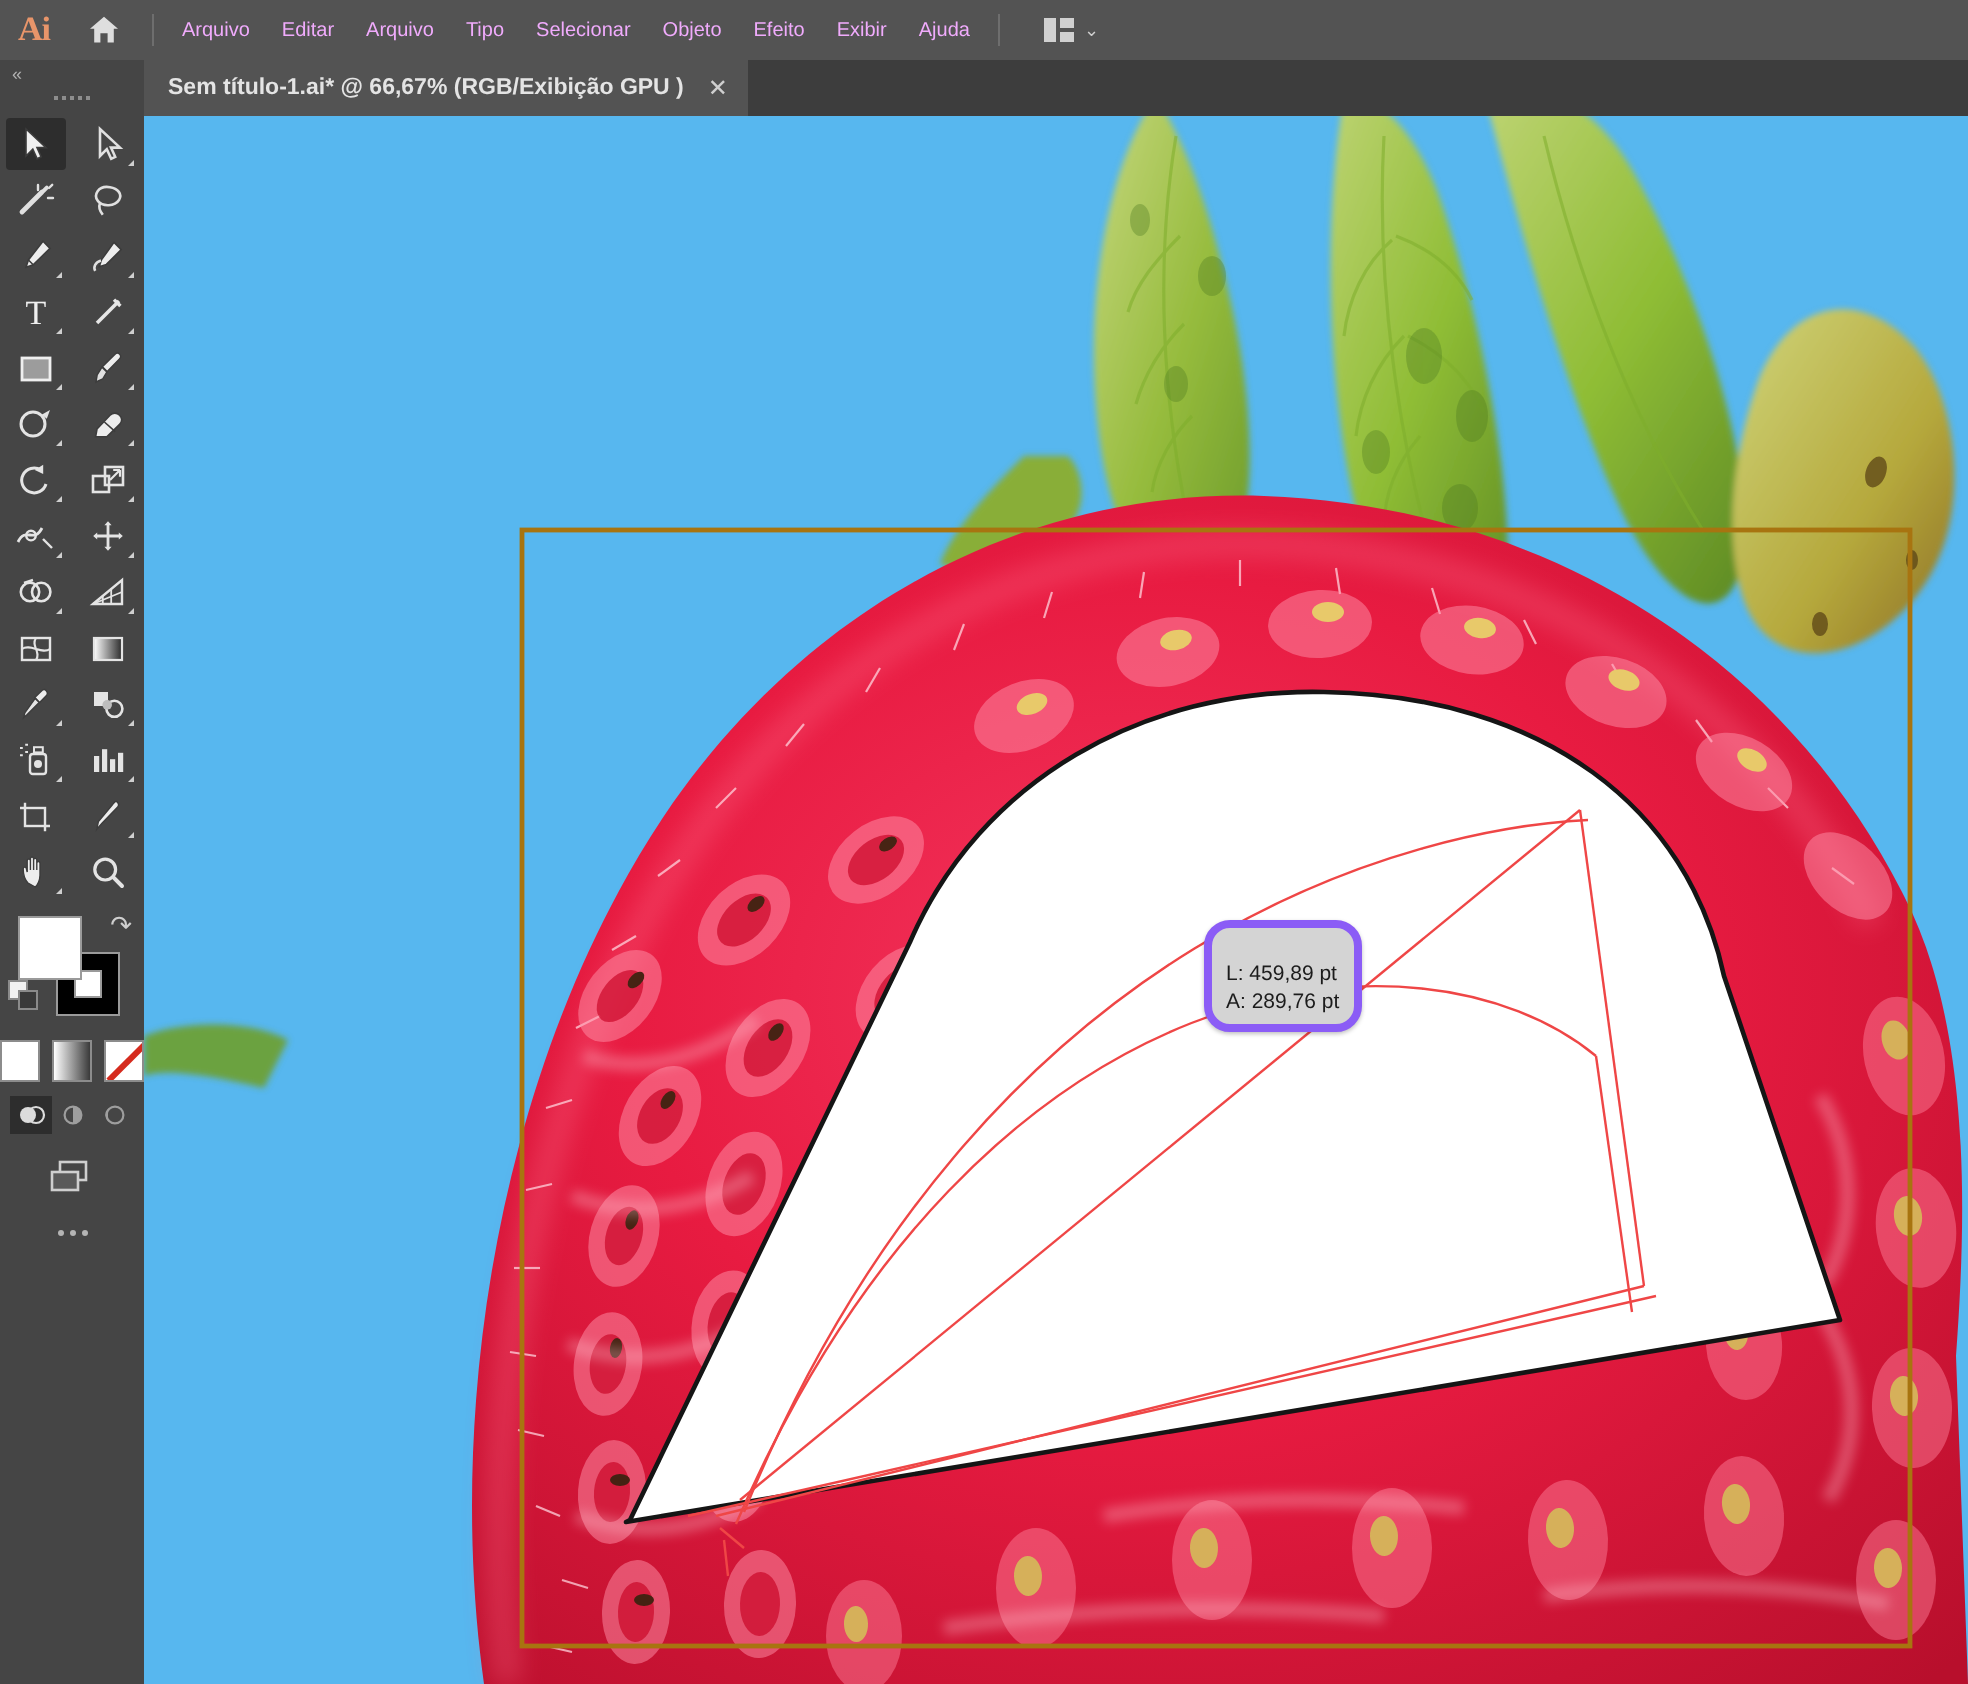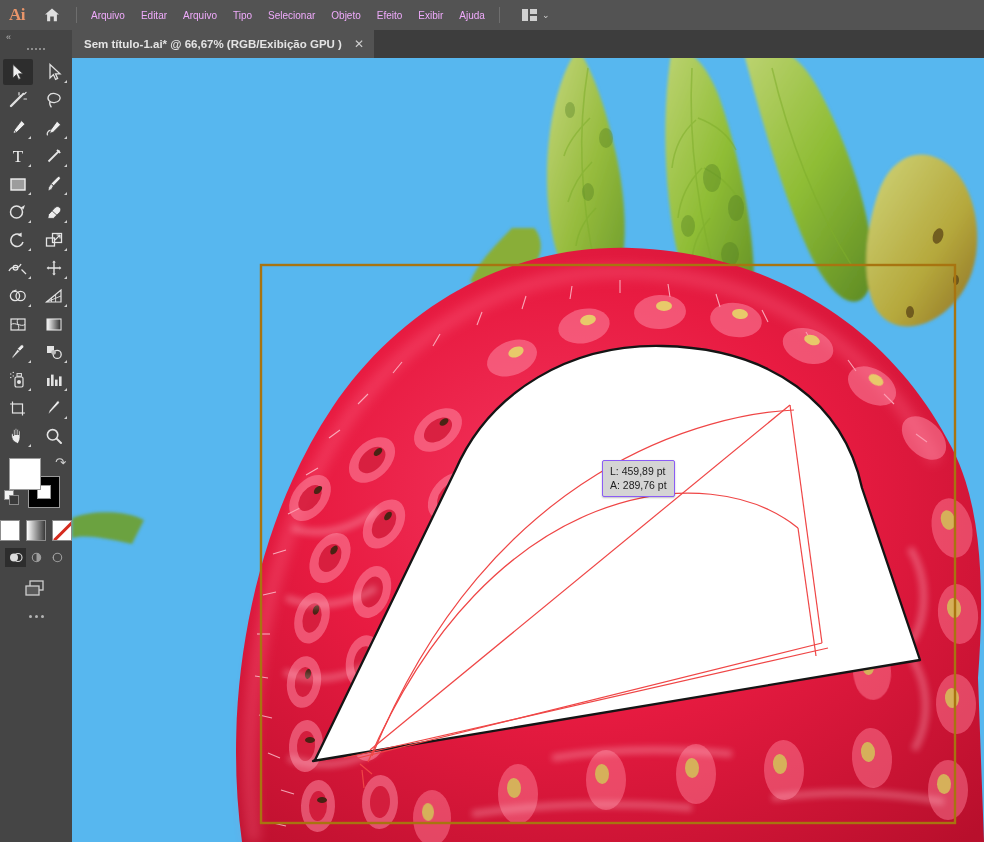--- a/index.html
+++ b/index.html
@@ -110,22 +110,22 @@
 
   
   #canvas{
     position:absolute;left:72px;top:58px;width:912px;height:784px;overflow:hidden;
     background:#57b7ef;
   }
   #canvas svg{position:absolute;left:0;top:0;}
   
   #measure-tip{
     position:absolute;left:530px;top:402px;
-    background:#d4d4d4;border:1px solid #8b5cf6;border-radius:2px;
-    padding:3px 7px 4px 7px;line-height:14px;
+    background:#d4d4d4;border:4px solid #8b5cf6;border-radius:13px;
+    padding:16px 7px 4px 7px;line-height:14px;
     font-size:10.5px;color:#1c1c1c;white-space:nowrap;
     box-shadow:0 1px 2px rgba(0,0,0,.25);
   }
   #measure-tip div{font-family:"Liberation Sans",sans-serif;}
 </style>
 </head>
 <body>
 
 <div id="app">
 

